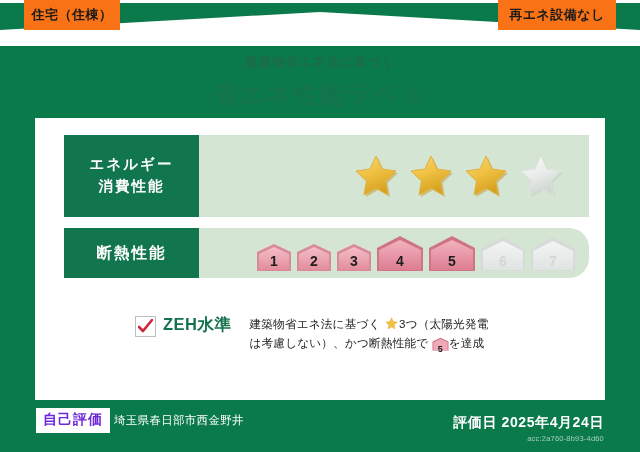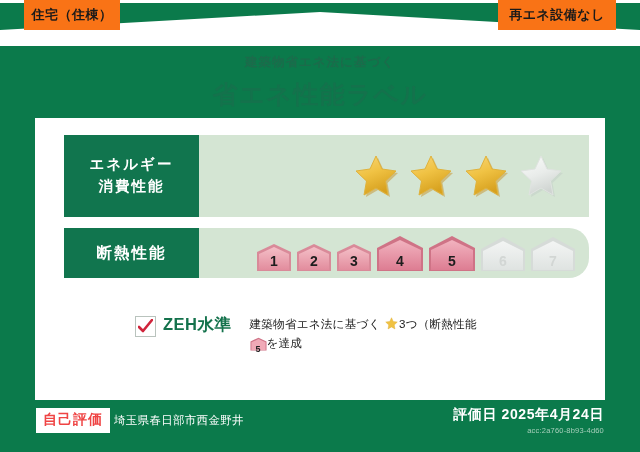--- a/index.html
+++ b/index.html
@@ -165,28 +165,28 @@
     position: absolute;
     left: 0; right: 0; bottom: 0;
     height: 52px;
     color: #ffffff;
   }
   .footer-left {
     position: absolute; left: 36px; top: 8px;
     display: flex; align-items: center;
   }
   .self-eval {
-    background: #ffffff; color: #ef4444;
+    background: #ffffff; color: #6d28d9;
     font-weight: bold; font-size: 14px;
     padding: 3px 7px 4px;
     letter-spacing: 1px;
   }
   .addr { font-size: 11.5px; margin-left: 4px; letter-spacing: .3px; }
   .footer-right {
-    position: absolute; right: 36px; top: 6px; text-align: right;
+    position: absolute; right: 36px; top: 14px; text-align: right;
   }
   .eval-date { font-size: 14px; font-weight: bold; letter-spacing: .6px; }
   .acc-id {
     font-size: 7.5px; color: #a7cfbb;
     letter-spacing: .2px; margin-top: 2px;
   }
 </style>
 </head>
 <body>
 
@@ -339,21 +339,22 @@
     <div class="zeh-check">
       <svg width="15" height="15" viewBox="0 0 15 15">
         <polyline points="1,8 5,12 14,1" fill="none" stroke="#d0243b" stroke-width="2.6" stroke-linecap="round" stroke-linejoin="round"></polyline>
       </svg>
     </div>
     <div class="zeh-title">ZEH水準</div>
     <div class="zeh-desc">
       <span>建築物省エネ法に基づく</span>
       <svg class="inline-star" width="15" height="15" viewBox="0 0 52 52">
         <polygon points="26,6 32,19 46,21 35.5,31 38,45 26,38 14,45 16.5,31 6,21 20,19" fill="#f0c243" stroke="#dfae35" stroke-width="1.5"></polygon>
-      </svg><span>3つ（断熱性能</span><br>
+      </svg><span>3つ（太陽光発電</span><br>
+      <span>は考慮しない）、かつ断熱性能で</span>
       <span class="inline-house">
         <svg width="17" height="14" viewBox="0 0 36 29">
           <polygon points="18,1 35,9 35,28 1,28 1,9" fill="#cf7386"></polygon>
           <polygon points="18,4 33,11 33,27 3,27 3,11" fill="#f0aab7"></polygon>
         </svg>
         <span class="n">5</span>
       </span><span>を達成</span>
     </div>
   </div>
 

